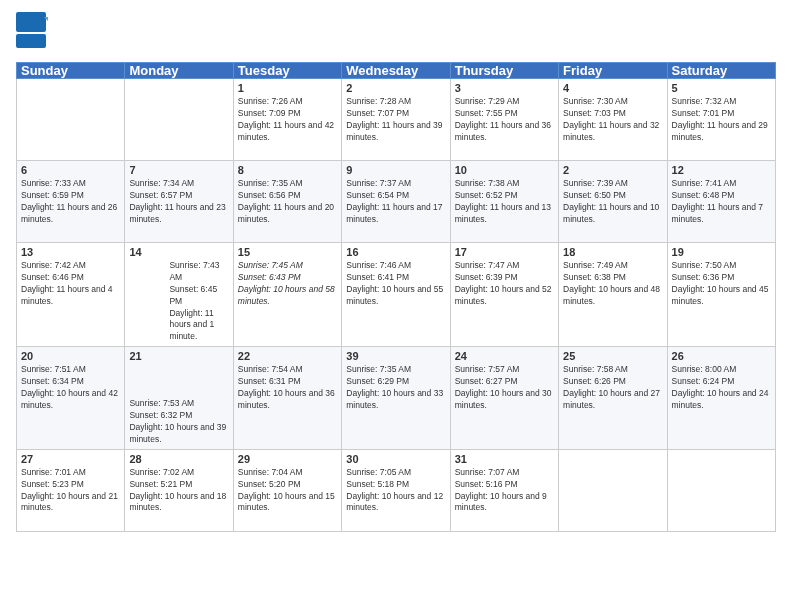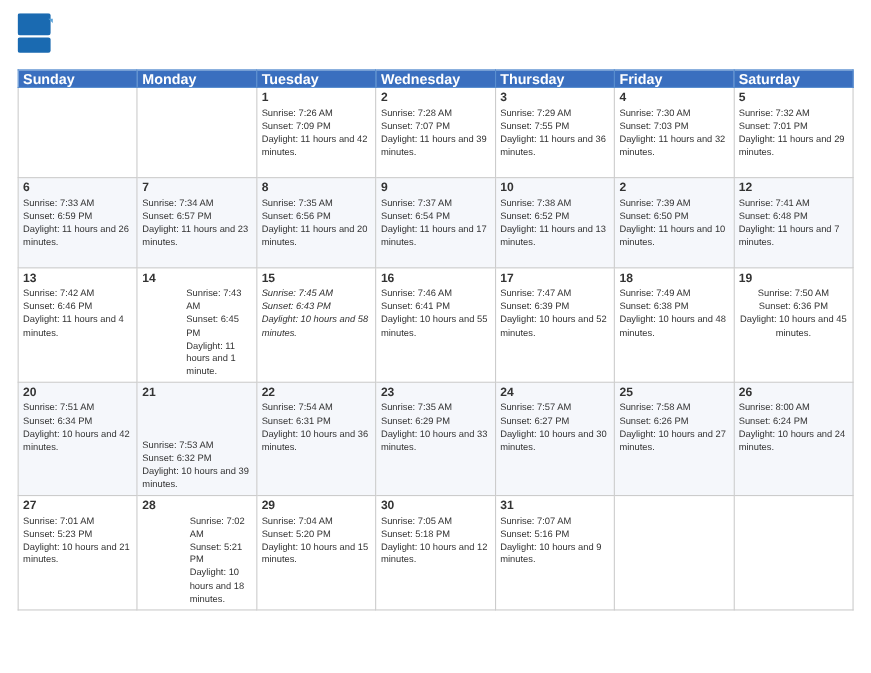--- a/index.html
+++ b/index.html
@@ -228,21 +228,21 @@
 Daylight: 10 hours and 52 minutes.</div>
           </td>
           <td>
             <span class="day-num">18</span>
             <div class="day-info" style="white-space: pre-line;">Sunrise: 7:49 AM
 Sunset: 6:38 PM
 Daylight: 10 hours and 48 minutes.</div>
           </td>
           <td>
             <span class="day-num">19</span>
-            <div class="day-info" style="white-space: pre-line; text-align: center;">Sunrise: 7:50 AM
+            <div class="day-info" style="white-space: pre-line;">Sunrise: 7:50 AM
 Sunset: 6:36 PM
 Daylight: 10 hours and 45 minutes.</div>
           </td>
         </tr>
         <tr>
           <td>
             <span class="day-num">20</span>
             <div class="day-info" style="white-space: pre-line;">Sunrise: 7:51 AM
 Sunset: 6:34 PM
 Daylight: 10 hours and 42 minutes.</div>
@@ -253,21 +253,21 @@
 Sunset: 6:32 PM
 Daylight: 10 hours and 39 minutes.</div>
           </td>
           <td>
             <span class="day-num">22</span>
             <div class="day-info" style="white-space: pre-line;">Sunrise: 7:54 AM
 Sunset: 6:31 PM
 Daylight: 10 hours and 36 minutes.</div>
           </td>
           <td>
-            <span class="day-num">23</span>
+            <span class="day-num">39</span>
             <div class="day-info" style="white-space: pre-line;">Sunrise: 7:35 AM
 Sunset: 6:29 PM
 Daylight: 10 hours and 33 minutes.</div>
           </td>
           <td>
             <span class="day-num">24</span>
             <div class="day-info" style="white-space: pre-line;">Sunrise: 7:57 AM
 Sunset: 6:27 PM
 Daylight: 10 hours and 30 minutes.</div>
           </td>
@@ -286,21 +286,21 @@
         </tr>
         <tr>
           <td>
             <span class="day-num">27</span>
             <div class="day-info" style="white-space: pre-line;">Sunrise: 7:01 AM
 Sunset: 5:23 PM
 Daylight: 10 hours and 21 minutes.</div>
           </td>
           <td>
             <span class="day-num">28</span>
-            <div class="day-info" style="white-space: pre-line; margin-left: 43px;">Sunrise: 7:02 AM
+            <div class="day-info" style="white-space: pre-line;">Sunrise: 7:02 AM
 Sunset: 5:21 PM
 Daylight: 10 hours and 18 minutes.</div>
           </td>
           <td>
             <span class="day-num">29</span>
             <div class="day-info" style="white-space: pre-line;">Sunrise: 7:04 AM
 Sunset: 5:20 PM
 Daylight: 10 hours and 15 minutes.</div>
           </td>
           <td>

